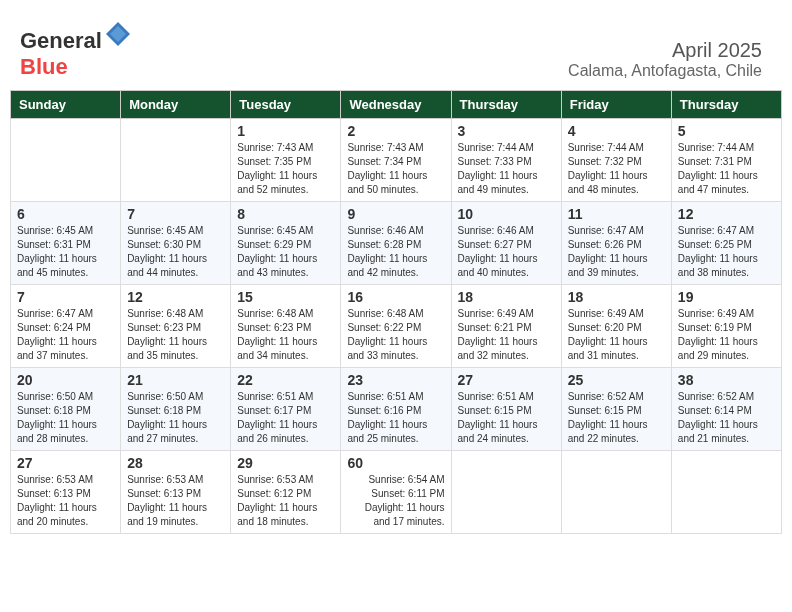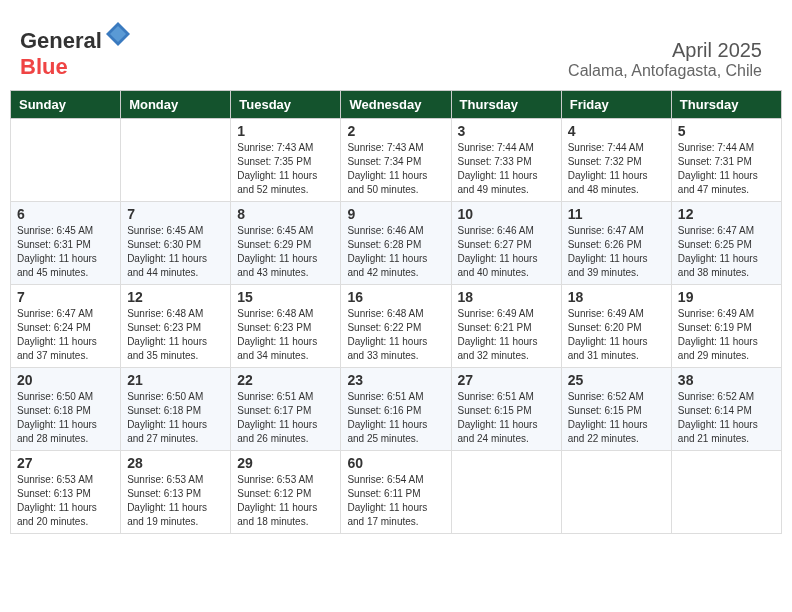--- a/index.html
+++ b/index.html
@@ -301,21 +301,21 @@
 Daylight: 11 hours and 19 minutes.</div>
         </td>
         <td>
           <span class="day-number">29</span>
           <div class="day-info" style="white-space: pre-line;">Sunrise: 6:53 AM
 Sunset: 6:12 PM
 Daylight: 11 hours and 18 minutes.</div>
         </td>
         <td>
           <span class="day-number">60</span>
-          <div class="day-info" style="white-space: pre-line;">Sunrise: 6:54 AM
+          <div class="day-info" style="white-space: pre-line; text-align: right;">Sunrise: 6:54 AM
 Sunset: 6:11 PM
 Daylight: 11 hours and 17 minutes.</div>
         </td>
         <td class="empty-cell"></td>
         <td class="empty-cell"></td>
         <td class="empty-cell"></td>
       </tr>
     </tbody>
 </table>
 

